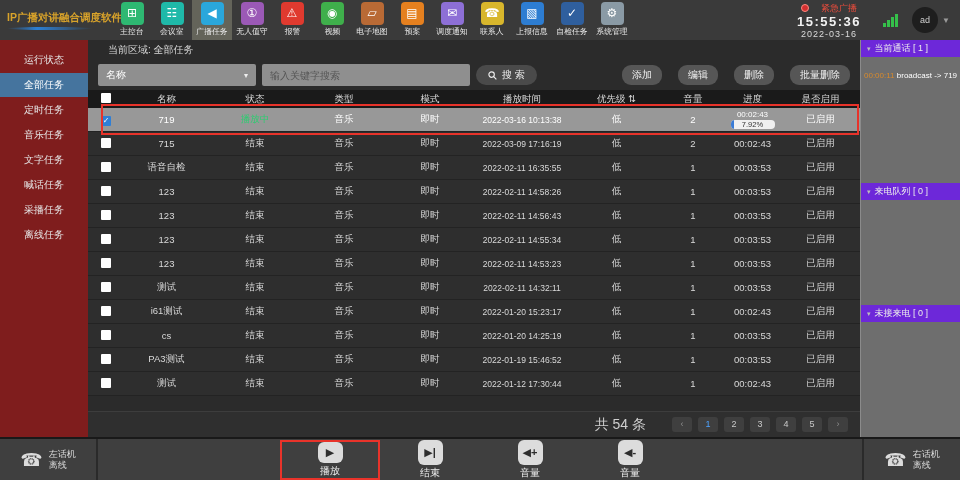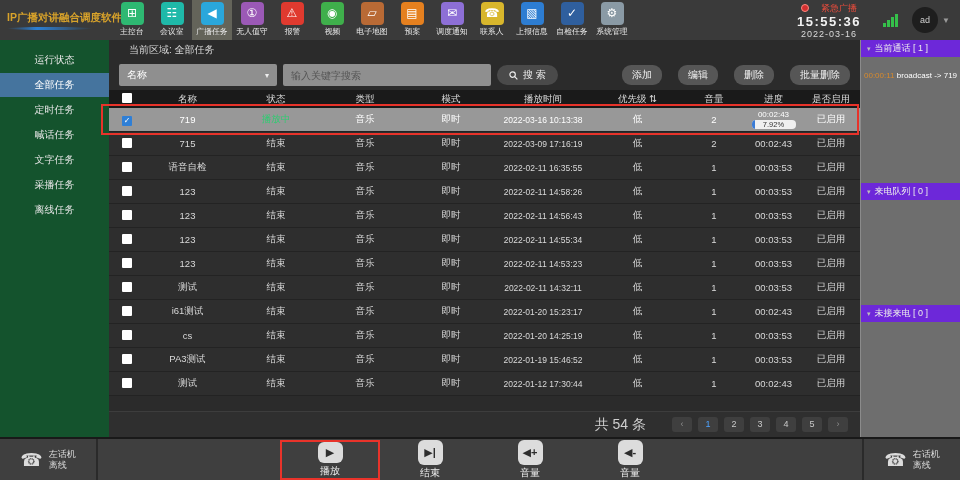--- a/index.html
+++ b/index.html
@@ -29,21 +29,21 @@
   .time { color:#f2f2f2; font-size:13px; font-weight:bold; letter-spacing:1.5px; line-height:14px; }
   .date { color:#dcdcdc; font-size:9px; letter-spacing:1px; }
   .signal { display:flex; align-items:flex-end; gap:1px; height:14px; margin-right:14px; }
   .signal i { width:3px; background:#35c04a; display:block; }
   .avatar { width:26px; height:26px; border-radius:50%; background:#1e1e1e; color:#cfcfcf;
     font-size:9px; display:flex; align-items:center; justify-content:center; }
   .caret { color:#9a9a9a; font-size:8px; margin-left:4px; }
 
   
   .body-row { flex:1; display:flex; min-height:0; }
-  .sidebar { width:109px; flex:none; background:#14532d; padding-top:8px; }
+  .sidebar { width:88px; flex:none; background:#7f1d1d; padding-top:8px; }
   .side-item { height:24px; line-height:24px; text-align:center; font-size:10px; color:#e6e6e6;
     cursor:pointer; margin-bottom:1px; }
   .side-item.active { background:#45749e; color:#fff; }
 
   .main { flex:1; min-width:0; background:#2b2b2b; display:flex; flex-direction:column; }
   .region-bar { height:20px; line-height:20px; padding-left:20px; font-size:10px; color:#d8d8d8; flex:none; }
   .toolbar { height:30px; flex:none; display:flex; align-items:center; padding:0 10px; gap:6px; }
   .filter-select { width:158px; height:22px; background:#8f8f8f; border-radius:2px; color:#fff;
     font-size:10px; display:flex; align-items:center; justify-content:space-between; padding:0 8px; cursor:pointer; }
   .filter-select .caret { color:#eee; }
@@ -198,22 +198,23 @@
       <span class="caret">▼</span>
     </div>
   </div>
 
   <div class="body-row">
 
     <div class="sidebar">
         <div class="side-item">运行状态</div>
         <div class="side-item active">全部任务</div>
         <div class="side-item">定时任务</div>
+        <div class="side-item">音乐任务</div>
+        <div class="side-item">文字任务</div>
         <div class="side-item">喊话任务</div>
-        <div class="side-item">文字任务</div>
         <div class="side-item">采播任务</div>
         <div class="side-item">离线任务</div>
       </div>
 
     <div class="main">
       <div class="region-bar">
         <span>当前区域:</span>
         <span>全部任务</span>
       </div>
 

